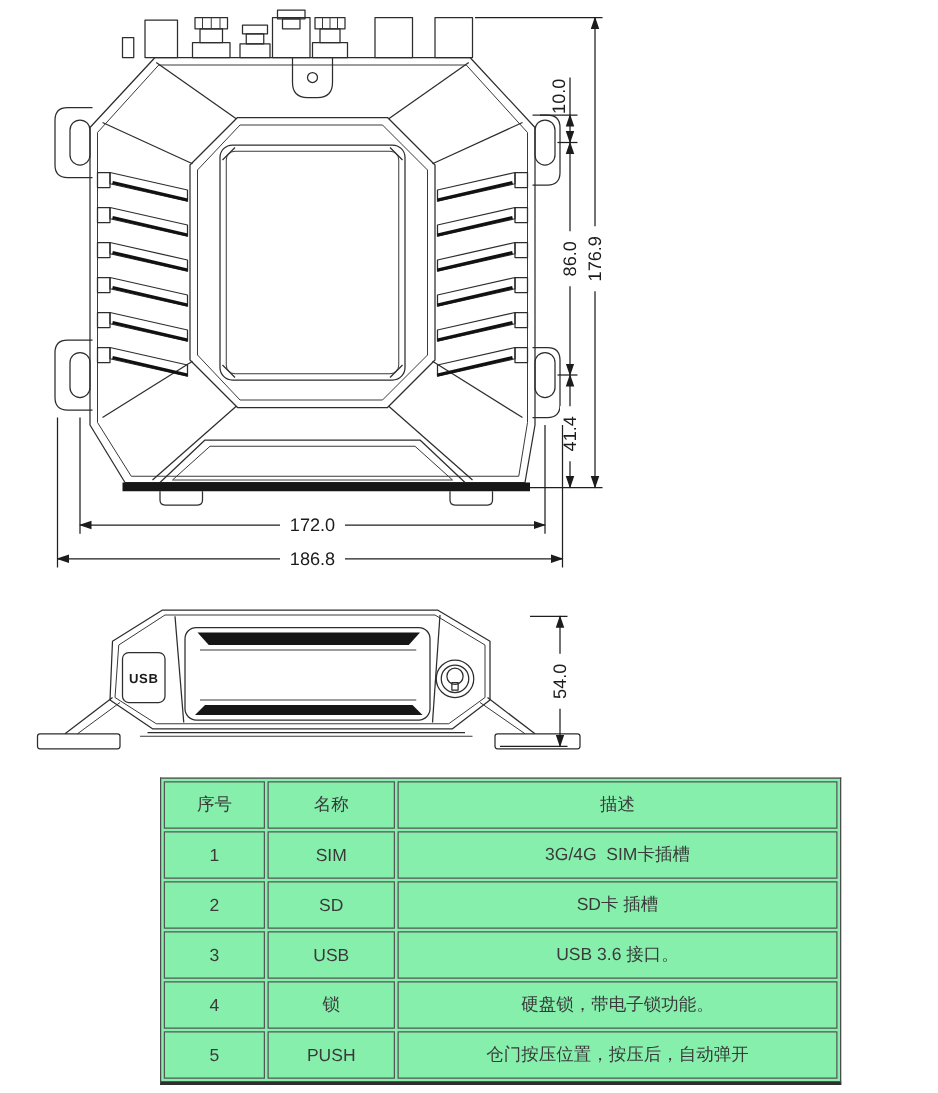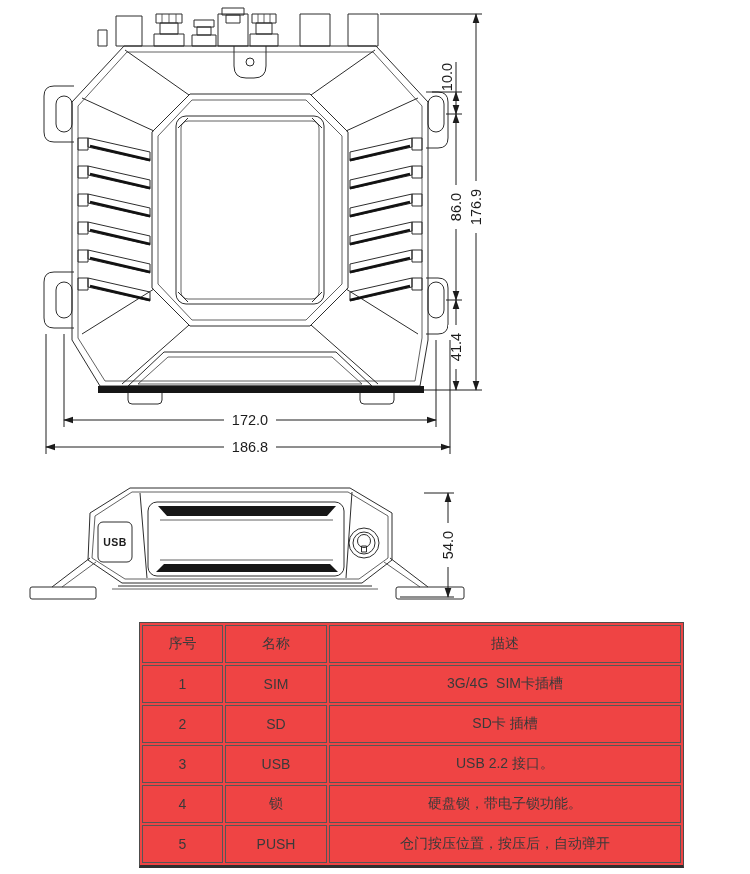--- a/index.html
+++ b/index.html
@@ -9,22 +9,22 @@
   svg .ln{fill:none;stroke:#2d2d2d;stroke-width:1;stroke-linejoin:round;stroke-linecap:butt;}
   svg .thin{fill:none;stroke:#3a3a3a;stroke-width:.8;}
   svg .thick{fill:none;stroke:#111;stroke-width:2.6;}
   svg .fillDark{fill:#161616;stroke:none;}
   svg .dim{stroke:#1f1f1f;stroke-width:1;fill:none;}
   svg text.dimtxt{font-family:"Liberation Sans",sans-serif;font-size:14.5px;fill:#1c1c1c;}
   svg text.usb{font-family:"Liberation Sans",sans-serif;font-size:10.5px;font-weight:bold;
                fill:#1c1c1c;letter-spacing:.5px;}
   .txtbg{fill:#ffffff;stroke:none;}
 
-  table.spec{position:absolute;left:139px;top:622px;border-collapse:separate;border-spacing:2px;
-             border:1px solid #4c4c4c;border-bottom:3px solid #2f2f2f;background:#ef4444;}
+  table.spec{position:absolute;left:128px;top:622px;border-collapse:separate;border-spacing:2px;
+             border:1px solid #4c4c4c;border-bottom:3px solid #2f2f2f;background:#86efac;}
   table.spec td{border:1px solid #565656;text-align:center;vertical-align:middle;
                 height:36px;font-size:14px;color:#3a3a3a;padding:0 4px;white-space:pre-wrap;
                 font-family:"Liberation Sans",sans-serif;}
   col.c1{width:81px;} col.c2{width:102px;} col.c3{width:352px;}
 </style>
 </head>
 <body>
 
 <div id="page">
 
@@ -263,21 +263,21 @@
         <td>3G/4G  SIM卡插槽</td>
       </tr>
       <tr>
         <td>2</td>
         <td>SD</td>
         <td>SD卡 插槽</td>
       </tr>
       <tr>
         <td>3</td>
         <td>USB</td>
-        <td>USB 2.2 接口。</td>
+        <td>USB 3.6 接口。</td>
       </tr>
       <tr>
         <td>4</td>
         <td>锁</td>
         <td>硬盘锁，带电子锁功能。</td>
       </tr>
       <tr>
         <td>5</td>
         <td>PUSH</td>
         <td>仓门按压位置，按压后，自动弹开</td>

